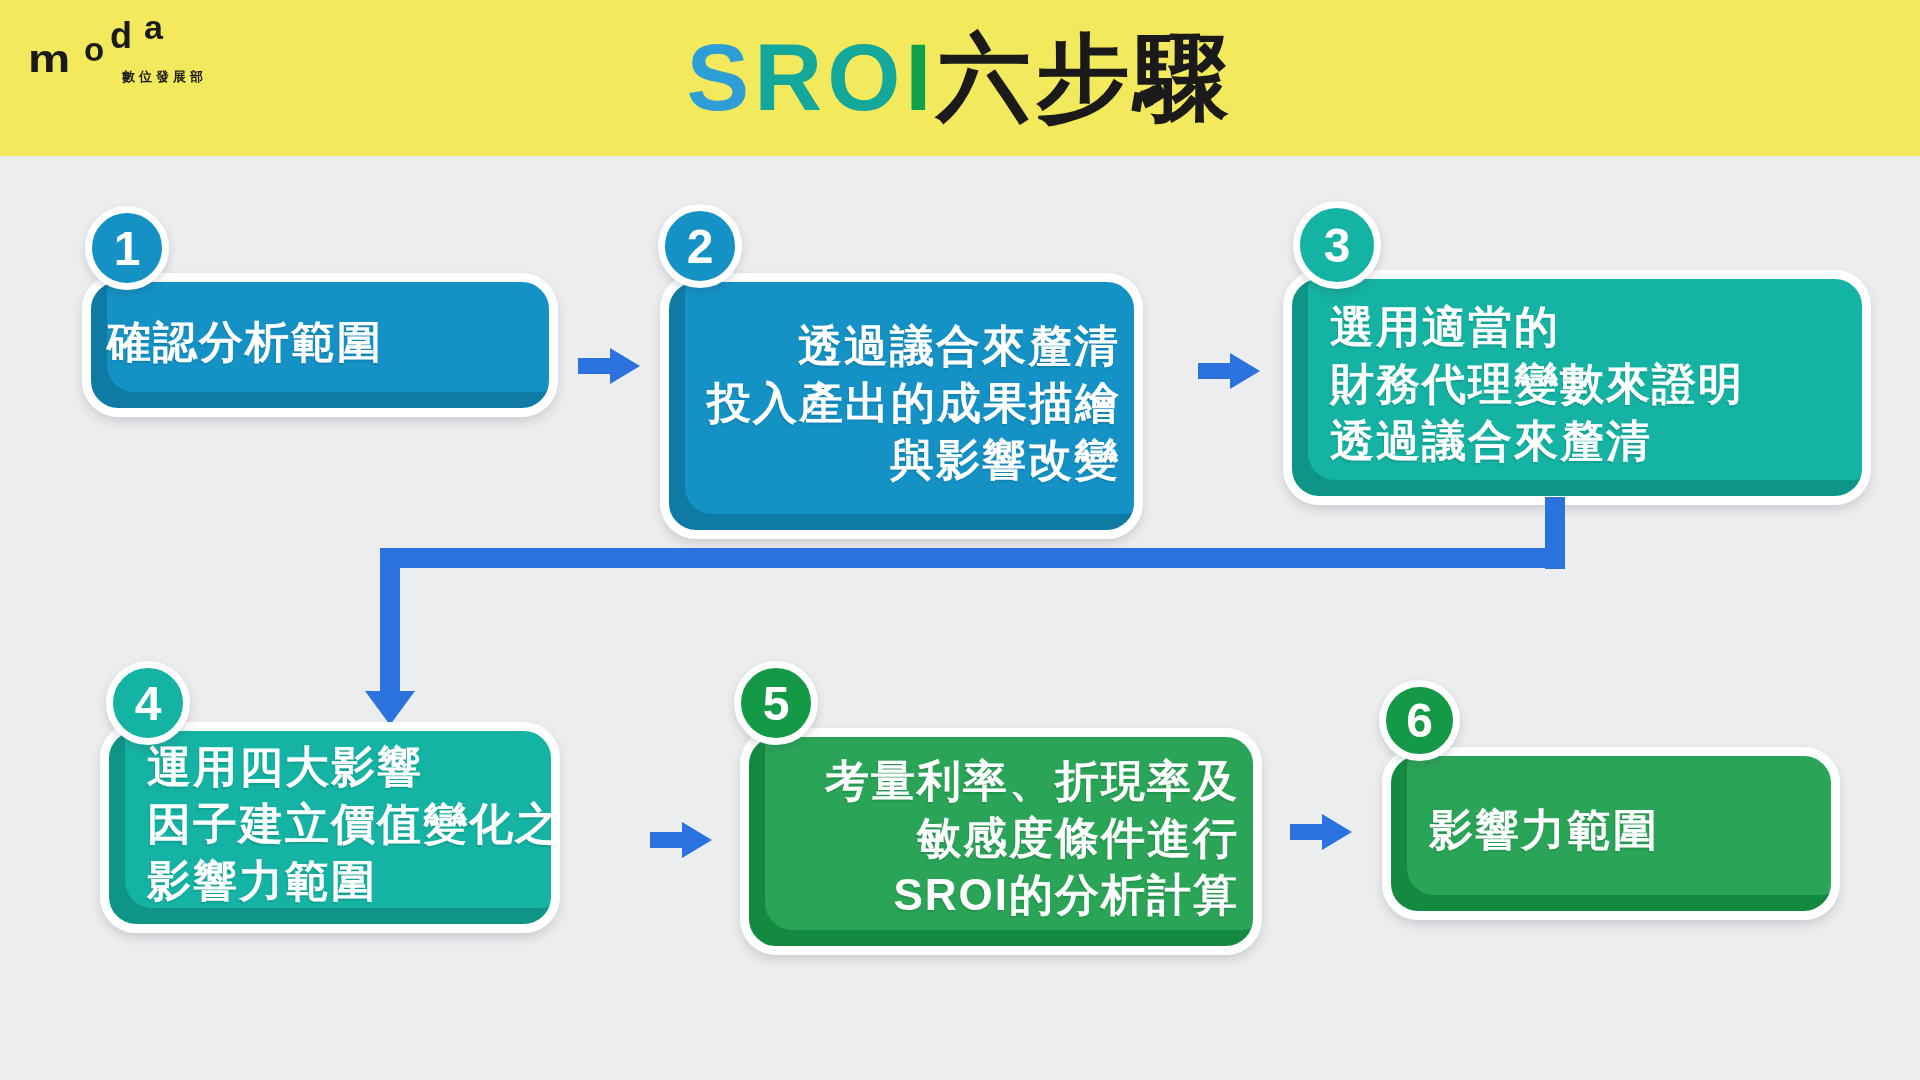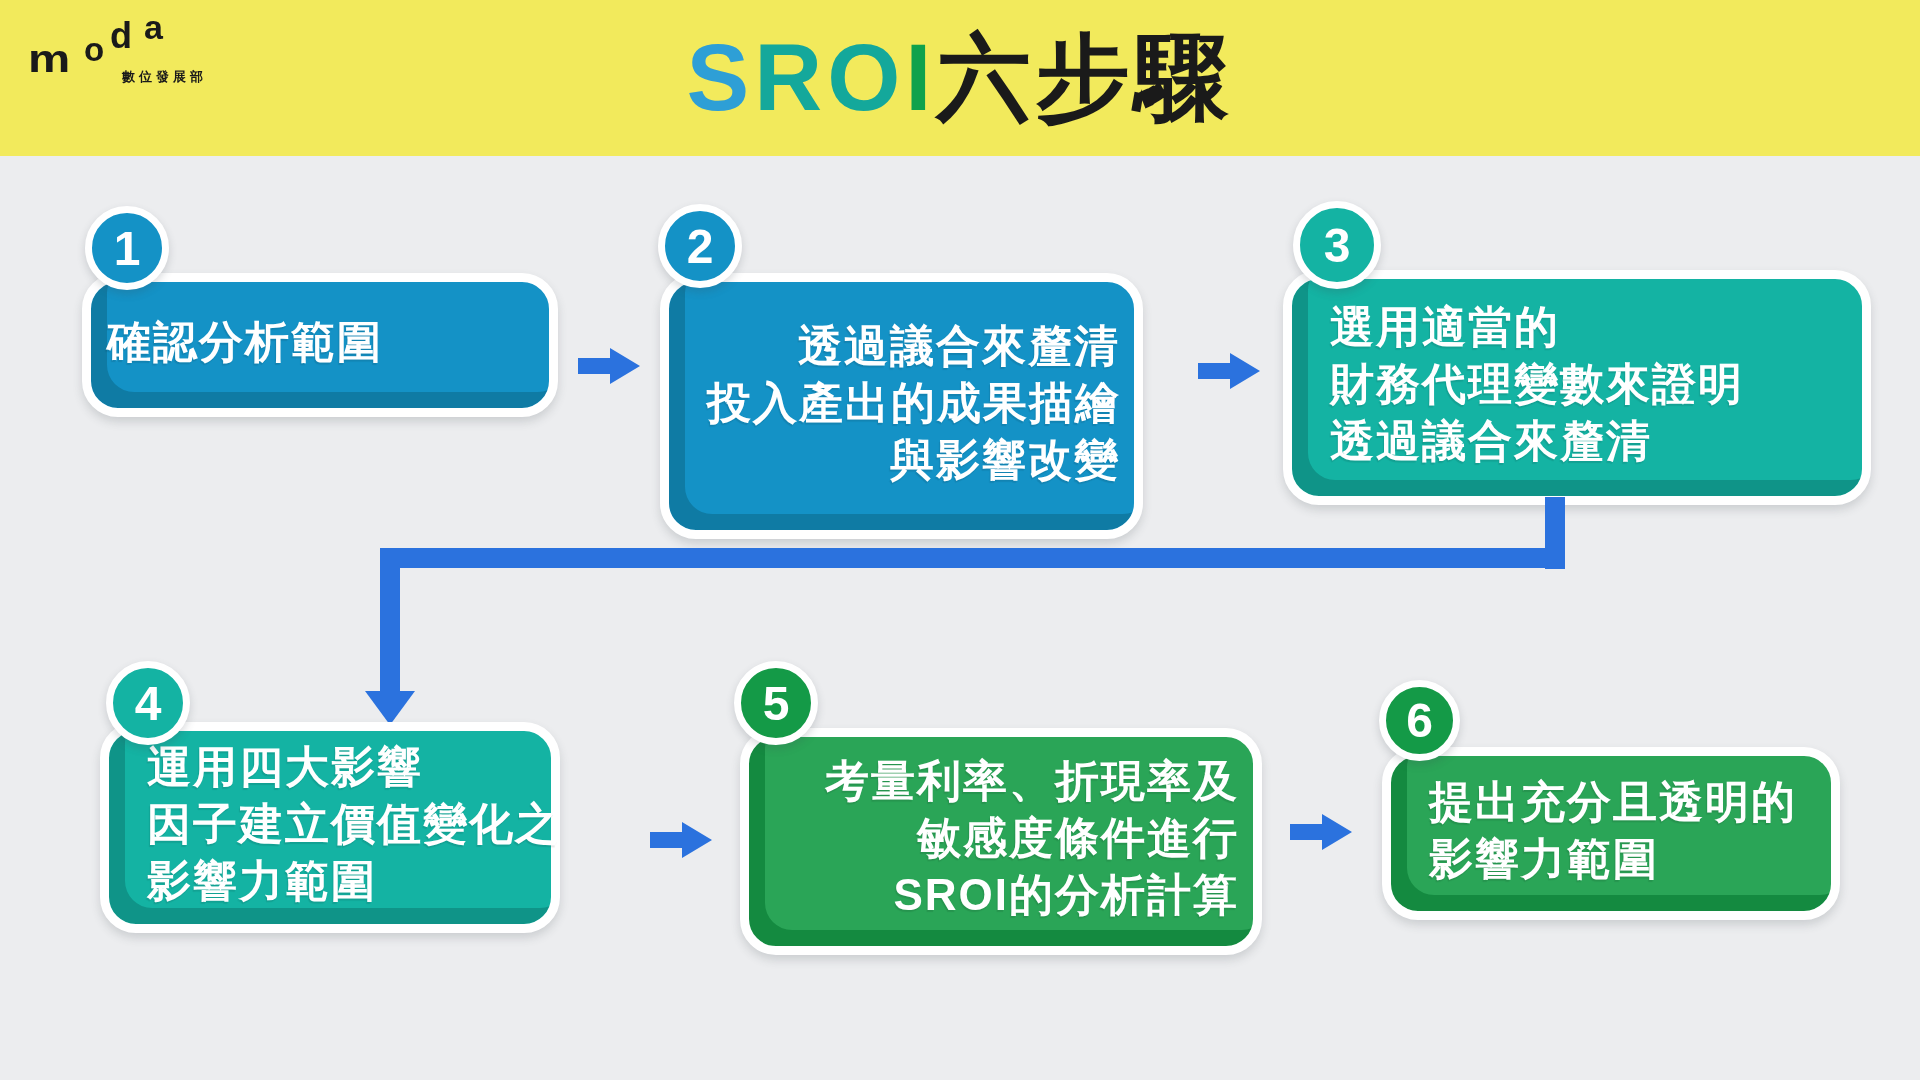--- a/index.html
+++ b/index.html
@@ -127,20 +127,19 @@
   </div>
   <div class="step-circle" style="left: 734px; top: 661px; width: 84px; height: 84px; --box: #2AA557; --shadow: #148A40; --circle: #149A47;">
     <span>5</span>
   </div>
 
   <svg class="flow-arrow" style="left:1290px;top:812px;color:#2B72DE;" width="64" height="40" viewBox="0 0 64 40">
     <path d="M0 12 H32 V2 L62 20 L32 38 V28 H0 Z" fill="currentColor"></path>
   </svg>
 
   <div class="step-box" style="left: 1382px; top: 747px; width: 458px; height: 173px; --box: #2AA557; --shadow: #148A40; --circle: #149A47;">
-    <div class="step-line">提出充分且透明的</div>
     <div class="step-line">影響力範圍</div>
   </div>
   <div class="step-circle" style="left: 1379px; top: 680px; width: 81px; height: 81px; --box: #2AA557; --shadow: #148A40; --circle: #149A47;">
     <span>6</span>
   </div>
 
 </div>
 
 </body></html>

